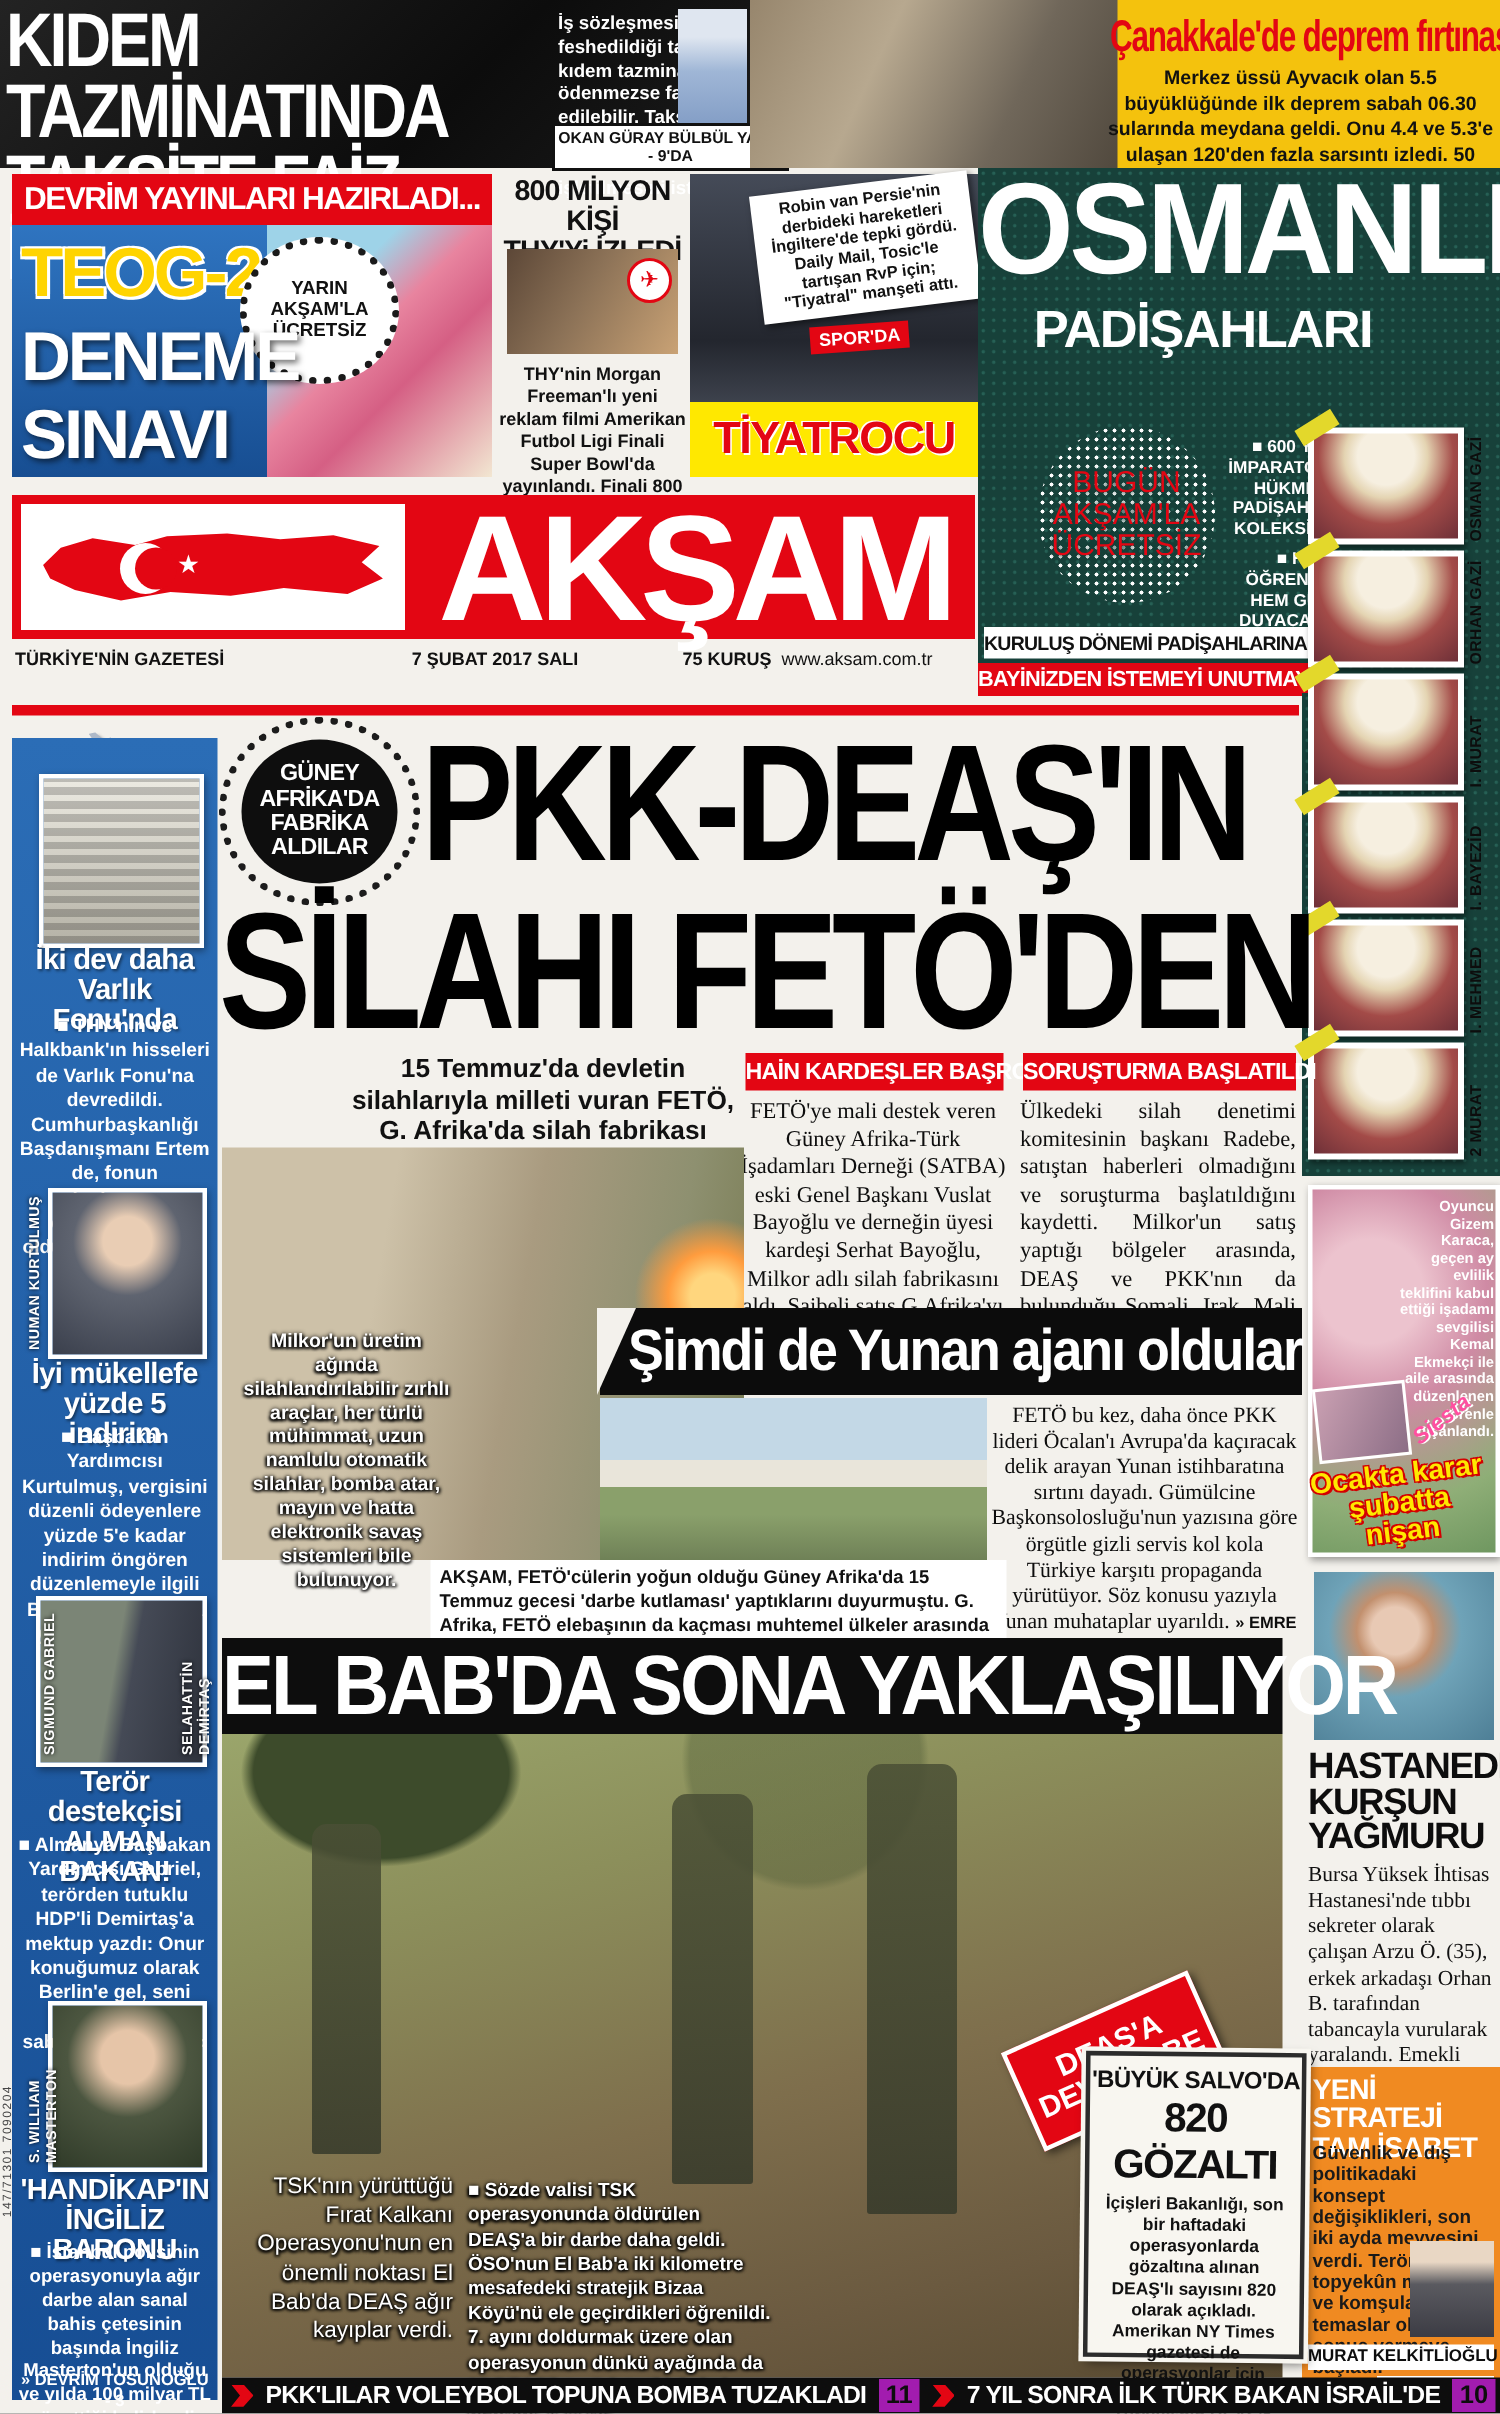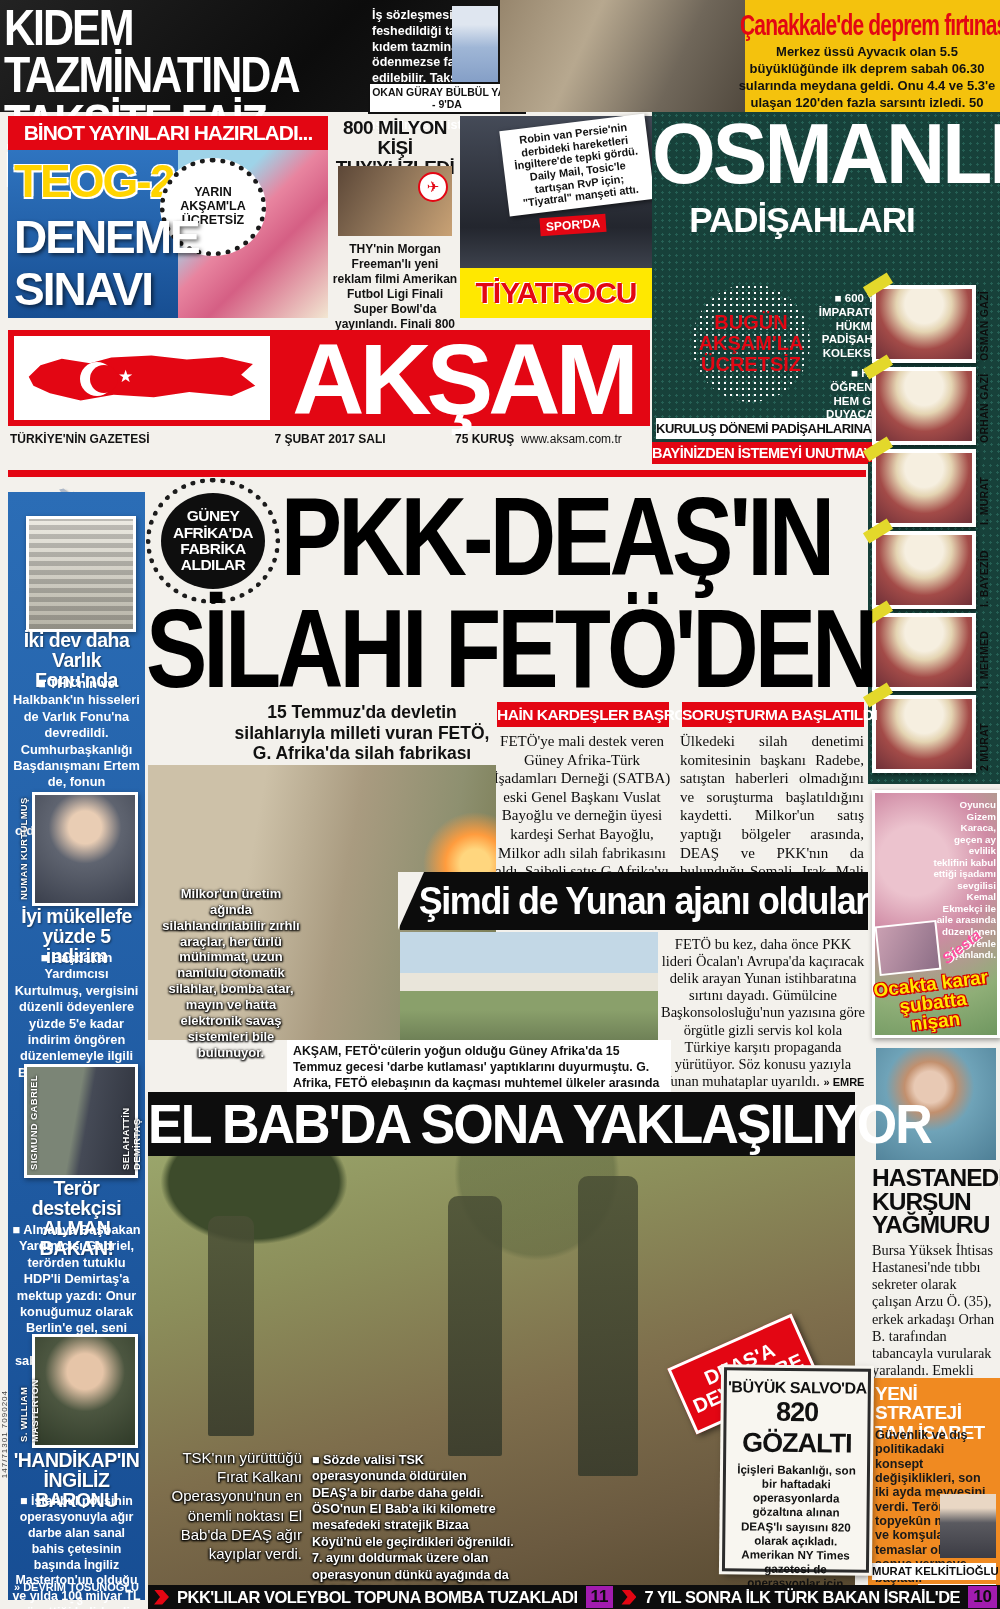--- a/index.html
+++ b/index.html
@@ -58,21 +58,21 @@
            background:radial-gradient(#266055 1px,transparent 1.4px) 0 0/7px 7px,#17413a;}
   .rail-teal{left:868px;top:462px;width:132px;height:322px;
              background:radial-gradient(#266055 1px,transparent 1.4px) 0 0/7px 7px,#17413a;}
   .osm-t1{left:0;top:-8px;width:348px;text-align:center;font-size:82px;font-weight:bold;color:#fff;letter-spacing:-3px;
           transform:scaleY(1.05);transform-origin:center top;}
   .osm-t2{left:0;top:88px;width:300px;text-align:center;font-size:35px;font-weight:bold;color:#fff;letter-spacing:-1px;}
   .osm-t3{left:0;top:126px;width:300px;text-align:center;font-size:35px;font-weight:bold;color:#fff;letter-spacing:-1px;}
   .osm-badge{left:40px;top:172px;width:118px;height:118px;border-radius:50%;
              background:radial-gradient(#ffffff 1.2px,transparent 1.5px) 0 0/6px 6px;
              display:flex;align-items:center;justify-content:center;}
-  .osm-badge span{font-size:20px;line-height:1.05;font-weight:bold;color:#e30613;text-align:center;
+  .osm-badge span{font-size:20px;line-height:1.05;font-weight:normal;color:#e30613;text-align:center;
                   text-shadow:0 0 4px #17413a,0 0 6px #17413a;}
   .osm-bullets{left:166px;top:180px;width:102px;color:#fff;font-weight:bold;font-size:11.5px;line-height:1.2;text-align:center;}
   .osm-bullets div{margin-bottom:6px;}
   .osm-strip1{left:4px;top:306px;width:222px;height:21px;background:#fff;color:#111;font-weight:bold;font-size:13px;
               line-height:21px;text-align:center;letter-spacing:-.5px;white-space:nowrap;}
   .osm-strip2{left:0;top:330px;width:226px;height:22px;background:#e30613;color:#fff;font-weight:bold;font-size:14.5px;
               line-height:22px;text-align:center;letter-spacing:-.5px;white-space:nowrap;}
   .sultan{width:96px;height:70px;background:#fff;padding:4px;box-shadow:1px 2px 4px #0007;}
   .sultan-img{width:100%;height:100%;background:radial-gradient(circle at 50% 22%,#f6efe0 0 26%,#e4d4b2 38%,#a34b48 62%,#6e3038);}
   .sultan-label{position:absolute;left:106px;top:2px;height:74px;writing-mode:vertical-rl;transform:rotate(180deg);
@@ -196,21 +196,21 @@
     <div class="abs columnist"></div>
     <div class="abs top-byline">OKAN GÜRAY BÜLBÜL YAZDI - 9'DA</div>
   </div>
   <div class="abs quake-bg">
     <div class="abs quake-photo"></div>
     <div class="abs quake-head">Çanakkale'de deprem fırtınası</div>
     <div class="abs quake-body">Merkez üssü Ayvacık olan 5.5 büyüklüğünde ilk deprem sabah 06.30 sularında meydana geldi. Onu 4.4 ve 5.3'e ulaşan 120'den fazla sarsıntı izledi. 50 binada hasar oluşurken, 4 kişi yaralandı. » 3'TE</div>
   </div>
 
   <div class="abs teog">
-    <div class="abs teog-kicker">BİNOT YAYINLARI HAZIRLADI...</div>
+    <div class="abs teog-kicker">DEVRİM YAYINLARI HAZIRLADI...</div>
     <div class="abs teog-box">
       <div class="abs teog-girl"></div>
       <div class="abs teog-t1">TEOG-2</div>
       <div class="abs teog-badge pre">YARIN
 AKŞAM'LA
 ÜCRETSİZ</div>
       <div class="abs teog-t2">DENEME</div>
       <div class="abs teog-t3">SINAVI</div>
     </div>
   </div>

